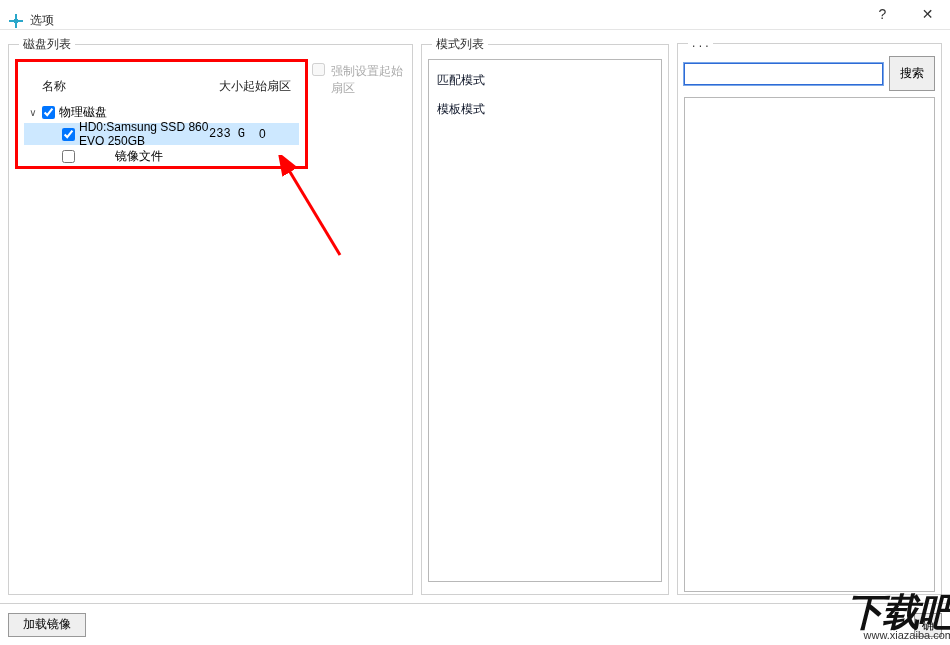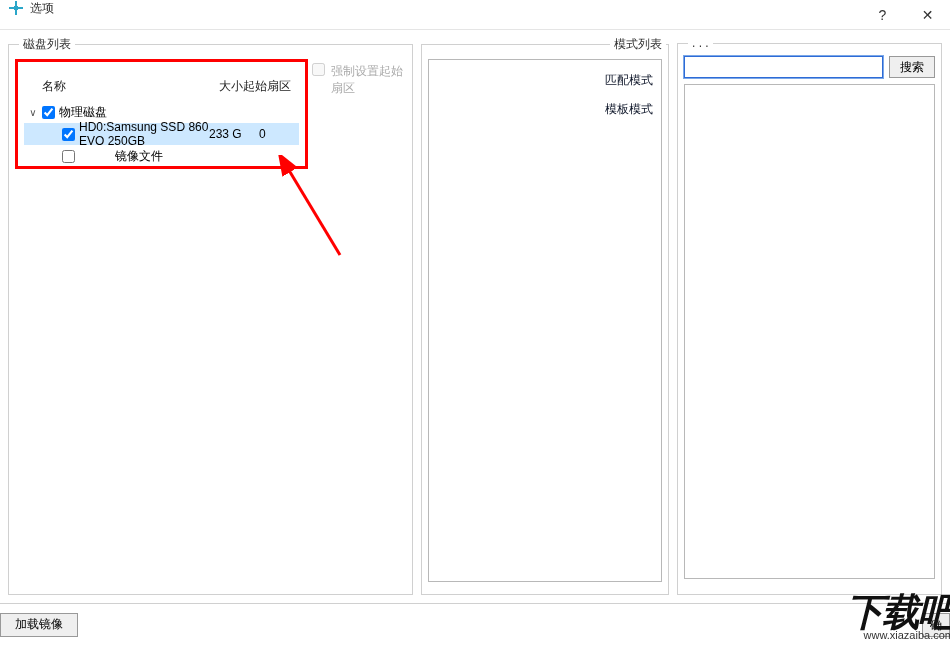--- a/index.html
+++ b/index.html
@@ -8,21 +8,21 @@
   font-size: 12px;
   background: #fff;
   width: 950px;
   height: 645px;
   overflow: hidden;
   position: relative;
 }
 .titlebar {
   height: 30px;
   display: flex;
-  align-items: flex-start;
+  align-items: flex-end;
   padding: 0 0 0 8px;
   border-bottom: 1px solid #e5e5e5;
 }
 .titlebar .app-icon {
   width: 16px; height: 16px;
   margin-right: 6px;
   display: flex; align-items: center; justify-content: center;
 }
 .titlebar .title { flex: 0 0 auto; font-size: 12px; color: #333; }
 .titlebar .spacer { flex: 1; }
@@ -80,38 +80,38 @@
   font-size: 10px;
   user-select: none;
 }
 .tree-row .cb {
   width: 13px; height: 13px; margin: 0 4px 0 2px;
 }
 .tree-row .label { flex: 1; }
 .tree-row.child { padding-left: 36px; }
 .tree-row.child2 { padding-left: 36px; gap: 36px; }
 .tree-row.selected { background: #cde8ff; }
-.tree-row .size { width: 50px; }
+.tree-row .size { width: 50px; font-family: Liberation Mono, monospace; }
 .tree-row .sector { width: 40px; }
 
 .disk-rest {
   flex: 1;
   border: 1px solid #fff;
   background: #fff;
 }
 
 .force-row {
   display: flex; align-items: flex-start;
   padding: 4px 2px 2px 2px;
   color: #aaa;
 }
 .force-row input { margin-right: 6px; }
 
 
-.mode-panel { flex: 0 0 248px; text-align: right; }
+.mode-panel { flex: 0 0 248px; }
 .mode-list {
   border: 1px solid #b8b8b8;
   height: 523px;
   background: #fff;
   padding: 6px 8px;
 }
 .mode-item {
   padding: 6px 0;
   color: #0f172a;
   font-family: Liberation Mono, monospace;
@@ -125,42 +125,42 @@
 }
 .search-row input[type="text"] {
   flex: 1;
   height: 22px;
   border: 1px solid #2e6bd6;
   outline: 1px solid #7aa7e8;
   padding: 0 4px;
   font-size: 12px;
 }
 .btn {
-  height: 22px;
+  height: 35px;
   padding: 0 10px;
   border: 1px solid #999;
   background: #efefef;
   font-size: 12px;
   font-family: inherit;
   cursor: pointer;
 }
 .right-list {
   border: 1px solid #b8b8b8;
   height: 495px;
   background: #fff;
 }
 
 
 .bottom-bar {
   position: absolute;
   left: 0; right: 0; bottom: 0;
   height: 42px;
   border-top: 1px solid #d0d0d0;
   display: flex; align-items: center;
-  padding: 0 0;
+  padding: 0 8px;
   background: #fff;
 }
 .bottom-bar .spacer { flex: 1; }
 .bottom-bar .btn { height: 24px; padding: 0 14px; }
 .bottom-bar .ok-btn {
   height: 24px; width: 28px;
   border: 1px solid #999;
   background: #efefef;
   text-align: center;
   line-height: 22px;

